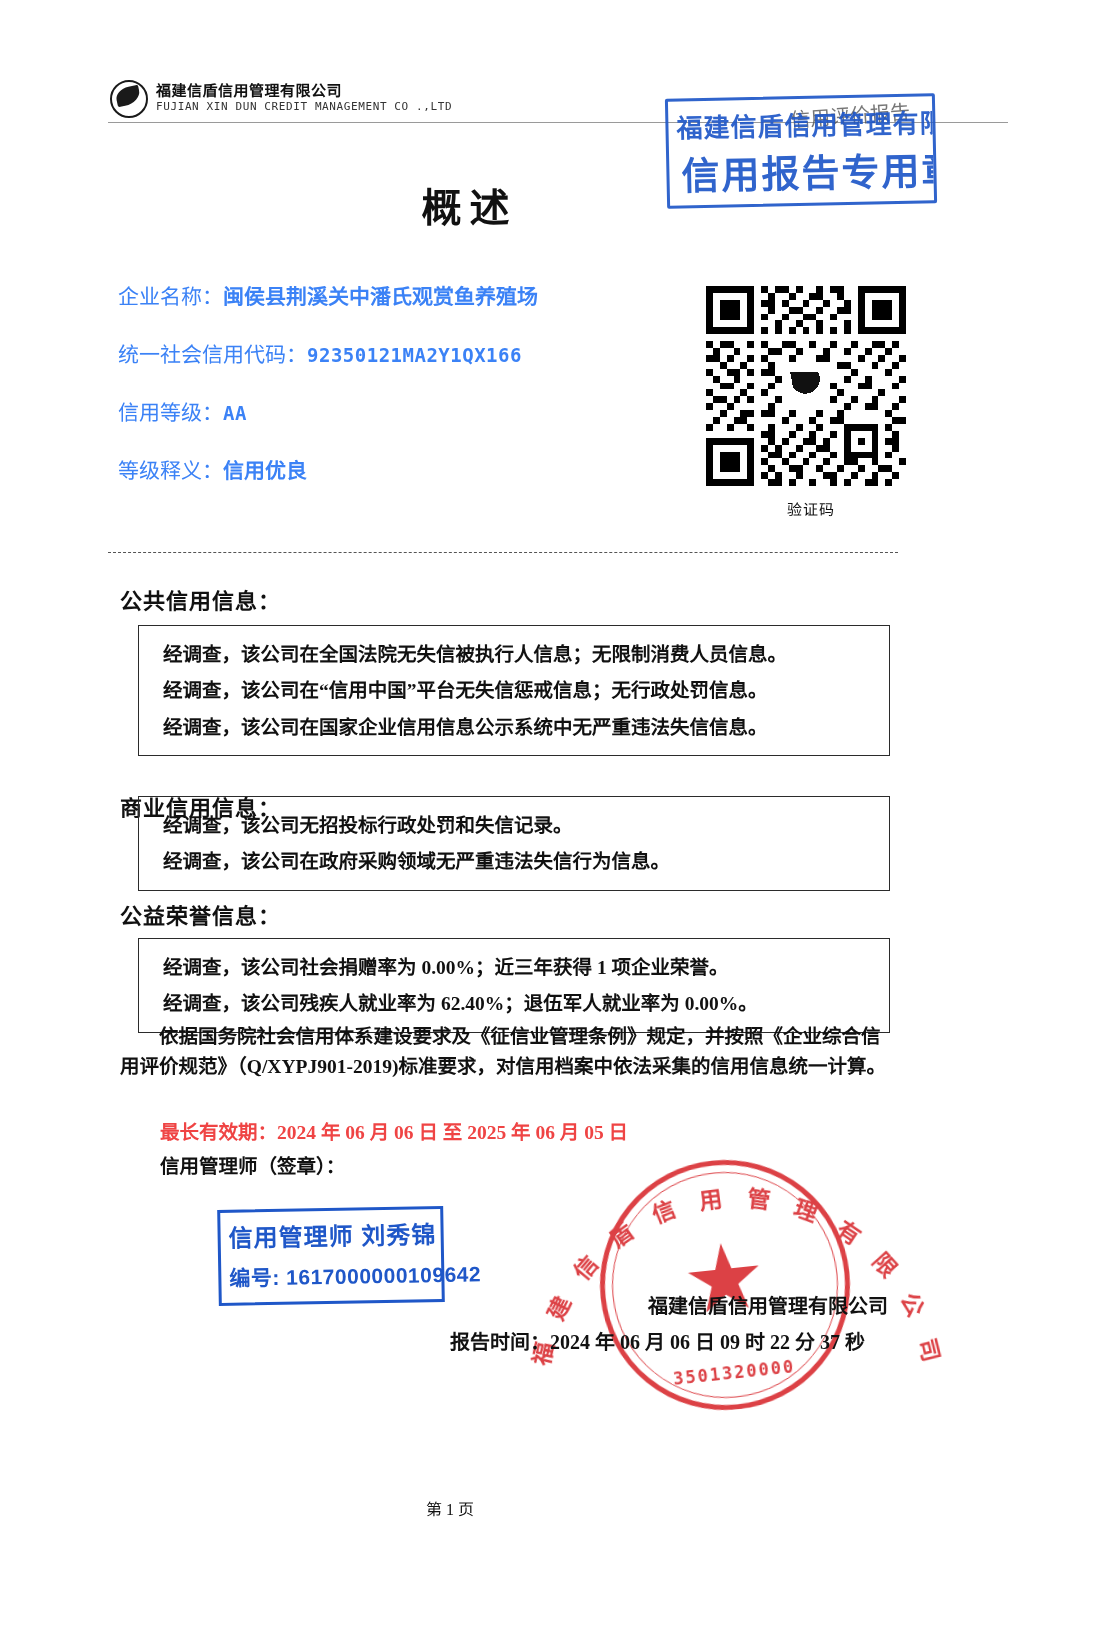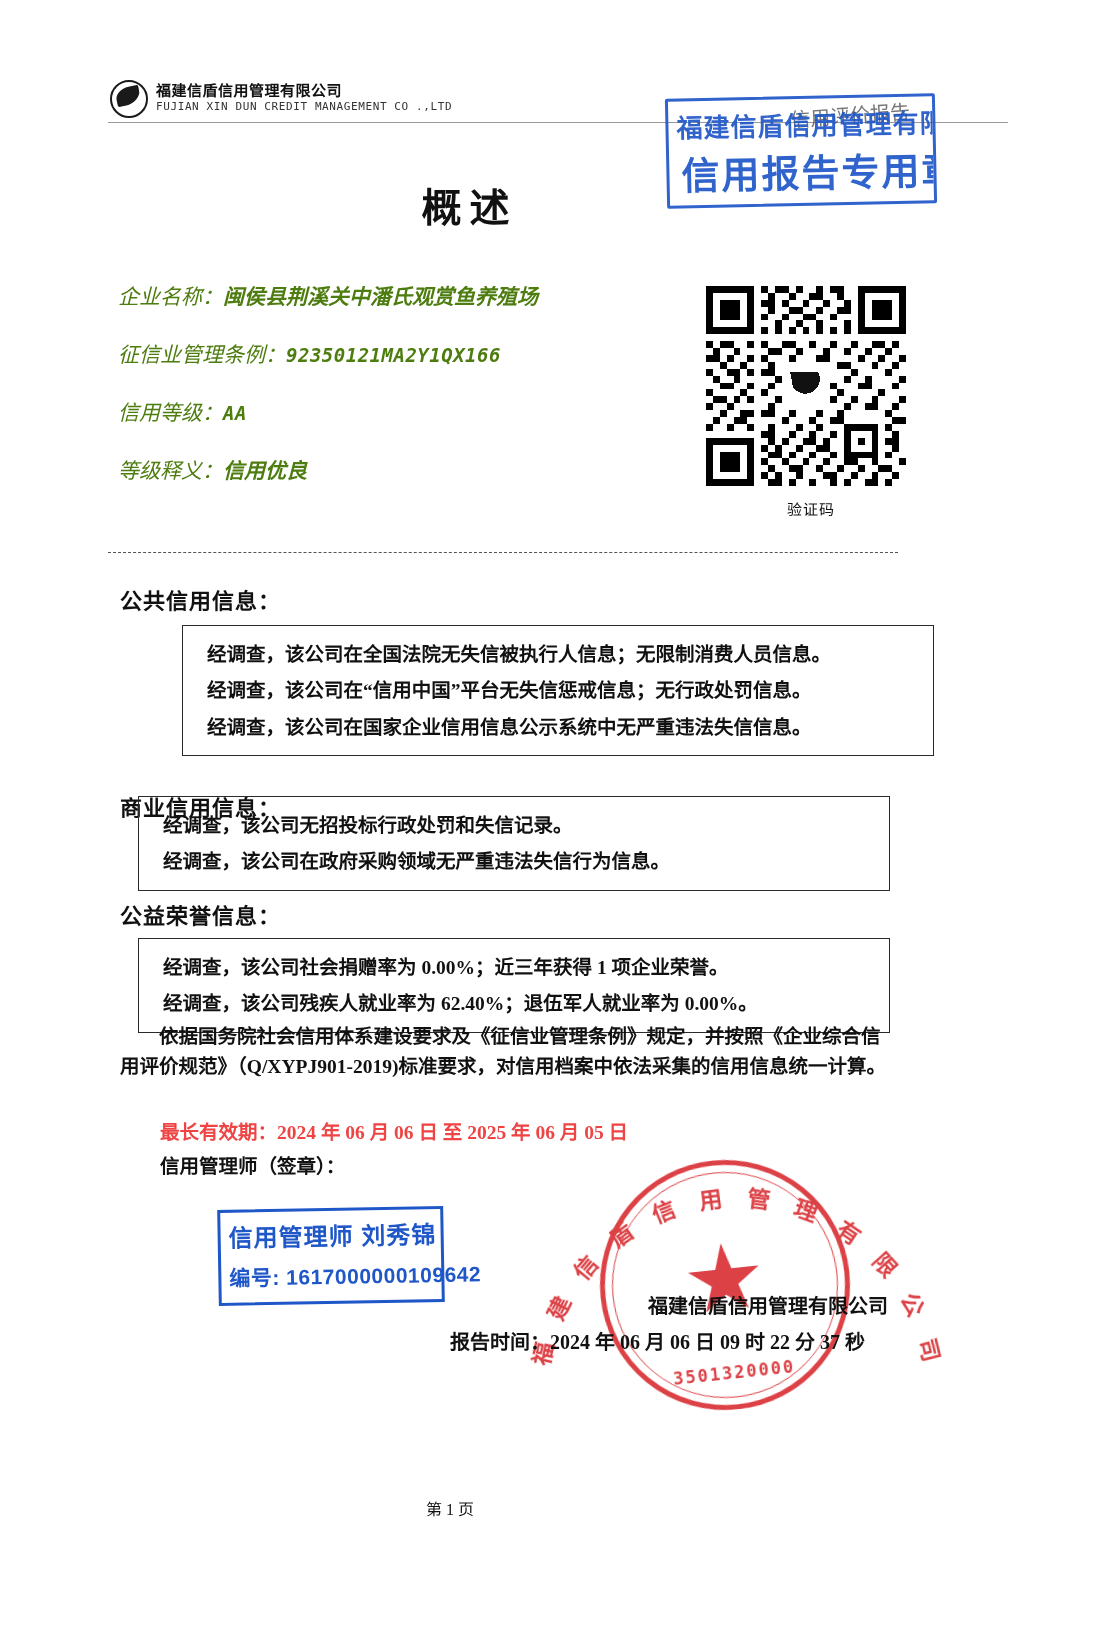--- a/index.html
+++ b/index.html
@@ -146,24 +146,23 @@
   
   .info-block {
     position: absolute;
     left: 118px;
     top: 280px;
     width: 560px;
   }
   .info-row {
     font-family: "Liberation Sans", sans-serif;
     font-size: 21px;
-    color: #4d7c0f;
+    color: #3b82f6;
     margin-bottom: 28px;
     white-space: nowrap;
-    font-style: italic;
   }
   .info-row .label {
     font-weight: normal;
   }
   .info-row .value {
     font-weight: bold;
   }
   .info-row .value-mono {
     font-family: "DejaVu Sans Mono", monospace;
     font-weight: bold;
@@ -410,21 +409,21 @@
     <div class="line2">信用报告专用章</div>
   </div>
 
   <div class="doc-title">概述</div>
 
   <div class="info-block">
     <div class="info-row">
       <span class="label">企业名称：</span><span class="value">闽侯县荆溪关中潘氏观赏鱼养殖场</span>
     </div>
     <div class="info-row">
-      <span class="label">征信业管理条例：</span><span class="value-mono">92350121MA2Y1QX166</span>
+      <span class="label">统一社会信用代码：</span><span class="value-mono">92350121MA2Y1QX166</span>
     </div>
     <div class="info-row">
       <span class="label">信用等级：</span><span class="value-mono">AA</span>
     </div>
     <div class="info-row">
       <span class="label">等级释义：</span><span class="value">信用优良</span>
     </div>
   </div>
 
   <div class="qr-area">
@@ -643,21 +642,21 @@
           <path d="M12.2 12.4 h4 a2 2 0 0 1 -3.6 2.2 z"></path>
         </g>
       </svg>
     </div>
     <div class="qr-caption">验证码</div>
   </div>
 
   <div class="dashed-divider"></div>
 
   <div class="section-title" style="top:583px;">公共信用信息：</div>
-  <div class="box" style="top:625px;margin-left:44px;">
+  <div class="box" style="top:625px;">
     <p>经调查，该公司在全国法院无失信被执行人信息；无限制消费人员信息。</p>
     <p>经调查，该公司在“信用中国”平台无失信惩戒信息；无行政处罚信息。</p>
     <p>经调查，该公司在国家企业信用信息公示系统中无严重违法失信信息。</p>
   </div>
 
   <div class="section-title" style="top:790px;">商业信用信息：</div>
   <div class="box" style="top:796px;">
     <p>经调查，该公司无招投标行政处罚和失信记录。</p>
     <p>经调查，该公司在政府采购领域无严重违法失信行为信息。</p>
   </div>

